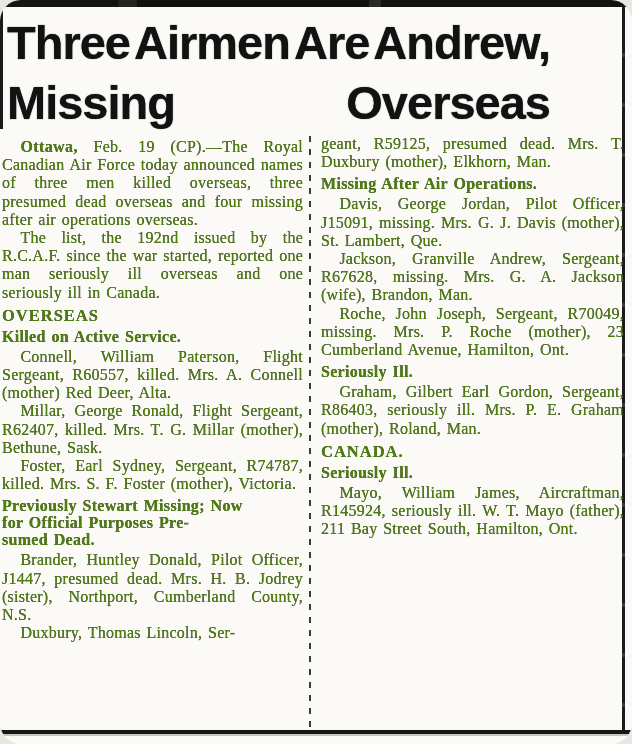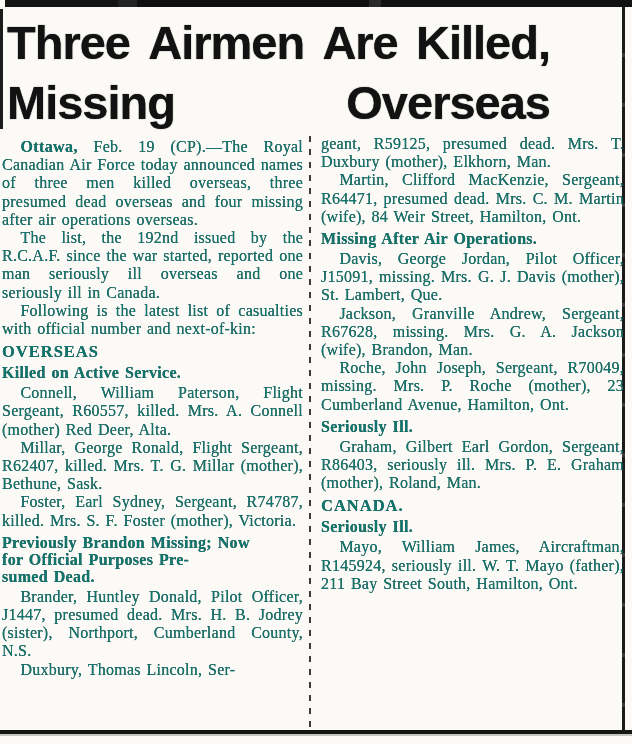--- a/index.html
+++ b/index.html
@@ -1,38 +1,39 @@
 <!DOCTYPE html>
 <html><head>
 <meta charset="utf-8">
 <style>
   html,body{margin:0;padding:0;background:#e9e7e2;}
   .clip{
     position:relative;width:632px;height:744px;margin:0 auto;
     background:#fbfaf6;overflow:hidden;
     font-family:"Liberation Serif","DejaVu Serif",serif;
+    border-radius:21px;
   }
   
   .top-bar{position:absolute;left:5px;top:0;width:627px;height:7px;
     background:linear-gradient(90deg,#141414 0 18%,#232323 18% 21%,#101010 21% 58%,#2a2a2a 58% 60%,#121212 60% 100%);}
   .left-rule{position:absolute;left:0;top:9px;width:3px;height:120px;background:#1b1b1b;}
   .right-rule{position:absolute;left:622px;top:7px;width:3px;height:727px;
     background:repeating-linear-gradient(180deg,#1b1b1b 0 46px,#3a3a3a 46px 50px);}
   .bottom-rule{position:absolute;left:0;top:730px;width:632px;height:4px;background:#161616;
     box-shadow:0 2px 0 rgba(40,40,40,.25);}
   .col-divider{position:absolute;left:309px;top:136px;width:2px;height:594px;
     background:repeating-linear-gradient(180deg,#3b3b38 0 6px,rgba(0,0,0,0) 6px 13px);}
   
   .headline{position:absolute;left:7px;top:6px;width:543px;
     font-family:"Liberation Sans","DejaVu Sans",sans-serif;
     font-weight:700;color:#121212;letter-spacing:-1px;}
   .hl-line{display:flex;justify-content:space-between;font-size:47px;height:60px;
     align-items:flex-end;line-height:1;text-shadow:0 0 1px rgba(10,10,10,.85);}
   
-  .col{position:absolute;color:#0f766e;font-size:16px;line-height:18.2px;
+  .col{position:absolute;color:#4d7c0f;font-size:16px;line-height:18.2px;
     text-align:justify;letter-spacing:.25px;word-spacing:1.5px;
     text-shadow:0 0 .6px rgba(25,25,25,.8);}
   .col-left{left:2px;top:138px;width:301px;}
   .col-right{left:321px;top:135px;width:303px;}
   .para{margin:0;text-indent:1.15em;}
   .para.cont{text-indent:0;}
   .sec-header{font-weight:700;line-height:17px;margin:4px 0 3px;
     text-indent:0;letter-spacing:.3px;}
   .sec-header.main{font-size:16.5px;letter-spacing:1px;margin:5px 0 3px;}
   .para b{letter-spacing:.4px;}
@@ -44,48 +45,46 @@
   <div class="top-bar"></div>
   <div class="left-rule"></div>
   <div class="right-rule"></div>
   <div class="col-divider"></div>
 
   <div class="headline">
     <div class="hl-line">
         <span>Three</span>
         <span>Airmen</span>
         <span>Are</span>
-        <span>Killed,</span>
+        <span>Andrew,</span>
       </div>
     <div class="hl-line">
         <span>Missing</span>
         <span>Overseas</span>
       </div>
   </div>
 
   <div class="col col-left">
       <p class="para"><b>Ottawa,</b> Feb. 19 (CP).—The Royal Canadian Air Force today announced names of three men killed overseas, three presumed dead overseas and four missing after air operations overseas.</p>
       <p class="para">The list, the 192nd issued by the R.C.A.F. since the war started, reported one man seriously ill overseas and one seriously ill in Canada.</p>
-      <p class="para">Following is the latest list of casualties with official number and next-of-kin:</p>
       <div class="sec-header main">OVERSEAS</div>
       <div class="sec-header">Killed on Active Service.</div>
       <p class="para">Connell, William Paterson, Flight Sergeant, R60557, killed. Mrs. A. Connell (mother) Red Deer, Alta.</p>
       <p class="para">Millar, George Ronald, Flight Sergeant, R62407, killed. Mrs. T. G. Millar (mother), Bethune, Sask.</p>
       <p class="para">Foster, Earl Sydney, Sergeant, R74787, killed. Mrs. S. F. Foster (mother), Victoria.</p>
       <div class="sec-header">
-        <div>Previously Brandon Missing; Now</div>
+        <div>Previously Stewart Missing; Now</div>
         <div>for Official Purposes Pre-</div>
         <div>sumed Dead.</div>
       </div>
       <p class="para">Brander, Huntley Donald, Pilot Officer, J1447, presumed dead. Mrs. H. B. Jodrey (sister), Northport, Cumberland County, N.S.</p>
       <p class="para">Duxbury, Thomas Lincoln, Ser-</p>
     </div>
   <div class="col col-right">
       <p class="para cont">geant, R59125, presumed dead. Mrs. T. Duxbury (mother), Elkhorn, Man.</p>
-      <p class="para">Martin, Clifford MacKenzie, Sergeant, R64471, presumed dead. Mrs. C. M. Martin (wife), 84 Weir Street, Hamilton, Ont.</p>
       <div class="sec-header">Missing After Air Operations.</div>
       <p class="para">Davis, George Jordan, Pilot Officer, J15091, missing. Mrs. G. J. Davis (mother), St. Lambert, Que.</p>
       <p class="para">Jackson, Granville Andrew, Sergeant, R67628, missing. Mrs. G. A. Jackson (wife), Brandon, Man.</p>
       <p class="para">Roche, John Joseph, Sergeant, R70049, missing. Mrs. P. Roche (mother), 23 Cumberland Avenue, Hamilton, Ont.</p>
       <div class="sec-header">Seriously Ill.</div>
       <p class="para">Graham, Gilbert Earl Gordon, Sergeant, R86403, seriously ill. Mrs. P. E. Graham (mother), Roland, Man.</p>
       <div class="sec-header main">CANADA.</div>
       <div class="sec-header">Seriously Ill.</div>
       <p class="para">Mayo, William James, Aircraftman, R145924, seriously ill. W. T. Mayo (father), 211 Bay Street South, Hamilton, Ont.</p>
     </div>

